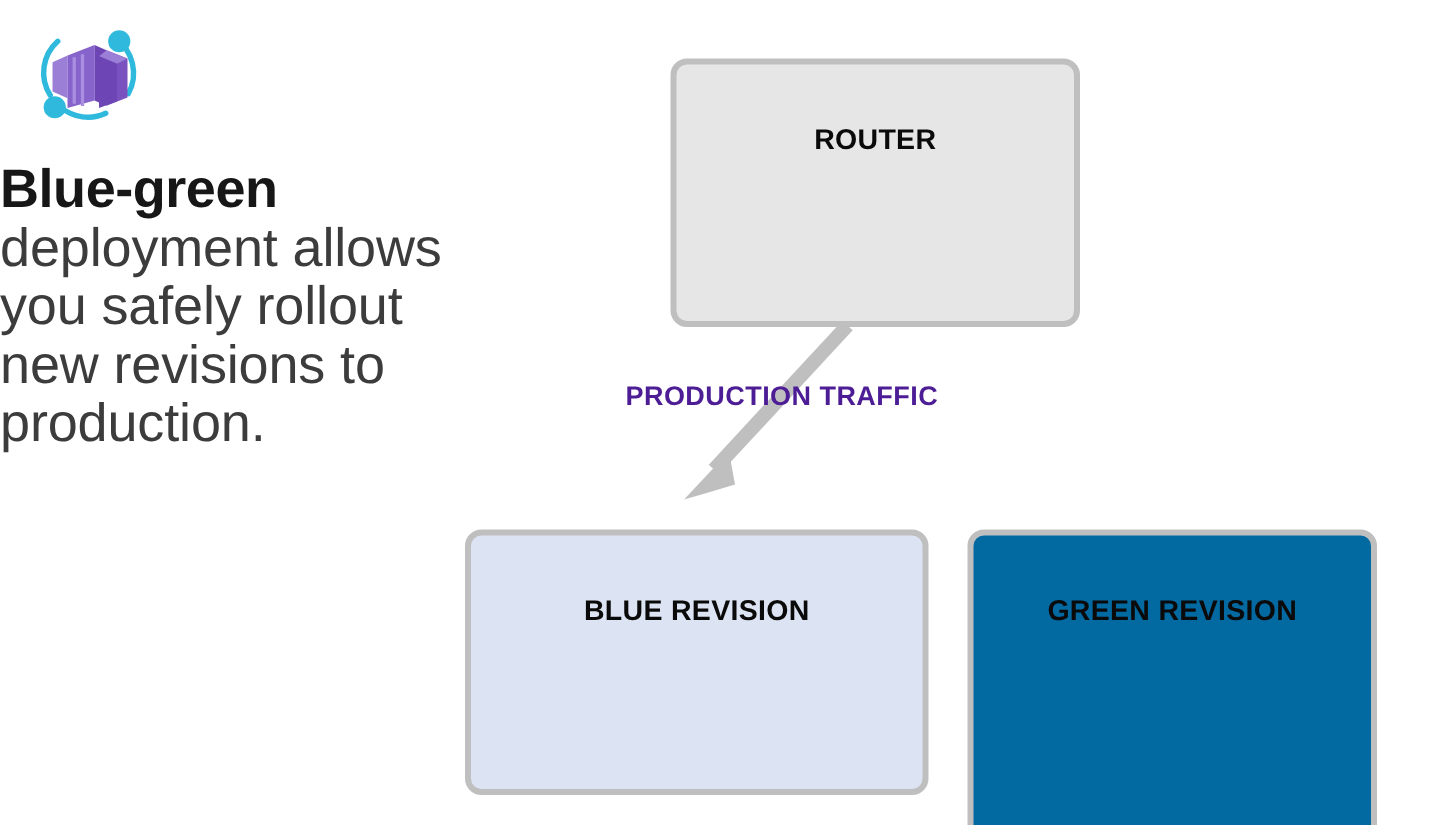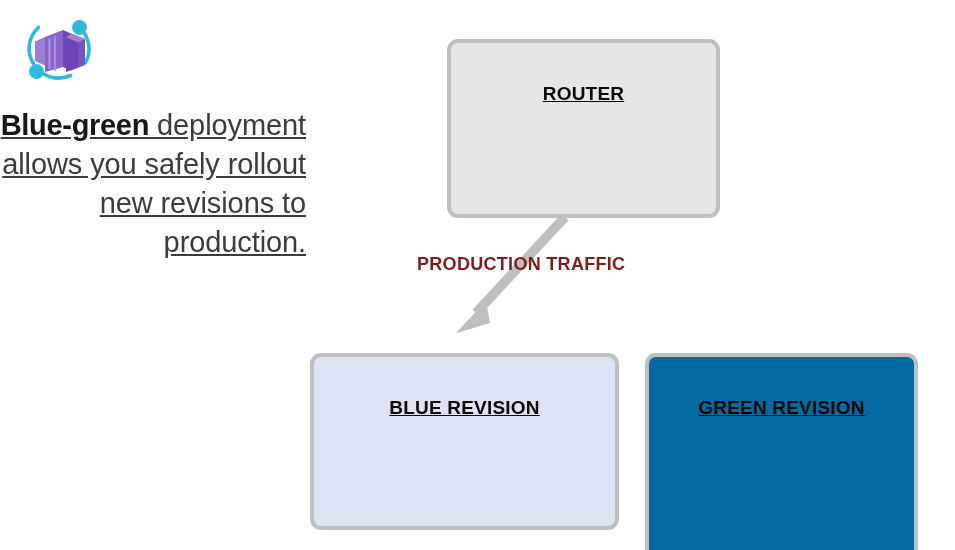--- a/index.html
+++ b/index.html
@@ -26,27 +26,26 @@
     width: 80px;
     height: 76px;
   }
 
   
   #description-block {
     position: absolute;
     left: 0px;
     top: 106px;
     width: 306px;
-    text-align: right;
+    text-align: left;
     line-height: 39px;
-    font-size: 29px;
+    font-size: 36px;
     font-weight: 300;
     color: #3c3c3c;
     letter-spacing: -0.1px;
-    text-decoration: underline;
   }
   #description-block .lead {
     font-weight: bold;
     color: #171717;
     letter-spacing: -0.3px;
   }
 
   
   .node-box {
     position: absolute;
@@ -56,21 +55,20 @@
     display: block;
   }
   .node-box .node-label {
     display: block;
     width: 100%;
     text-align: center;
     font-size: 19px;
     font-weight: bold;
     color: #0a0a0a;
     letter-spacing: 0.2px;
-    text-decoration: underline;
   }
 
   #router-box {
     left: 447px;
     top: 39px;
     width: 273px;
     height: 179px;
     background: #e6e6e6;
   }
   #router-box .node-label {
@@ -108,21 +106,21 @@
     height: 145px;
   }
 
   
   #traffic-label {
     position: absolute;
     left: 417px;
     top: 254px;
     font-size: 18px;
     font-weight: bold;
-    color: #7f1d1d;
+    color: #4c1d95;
     letter-spacing: 0.3px;
     white-space: nowrap;
   }
 </style>
 </head>
 <body>
 
 <div id="canvas">
 
   <div id="brand-logo">

